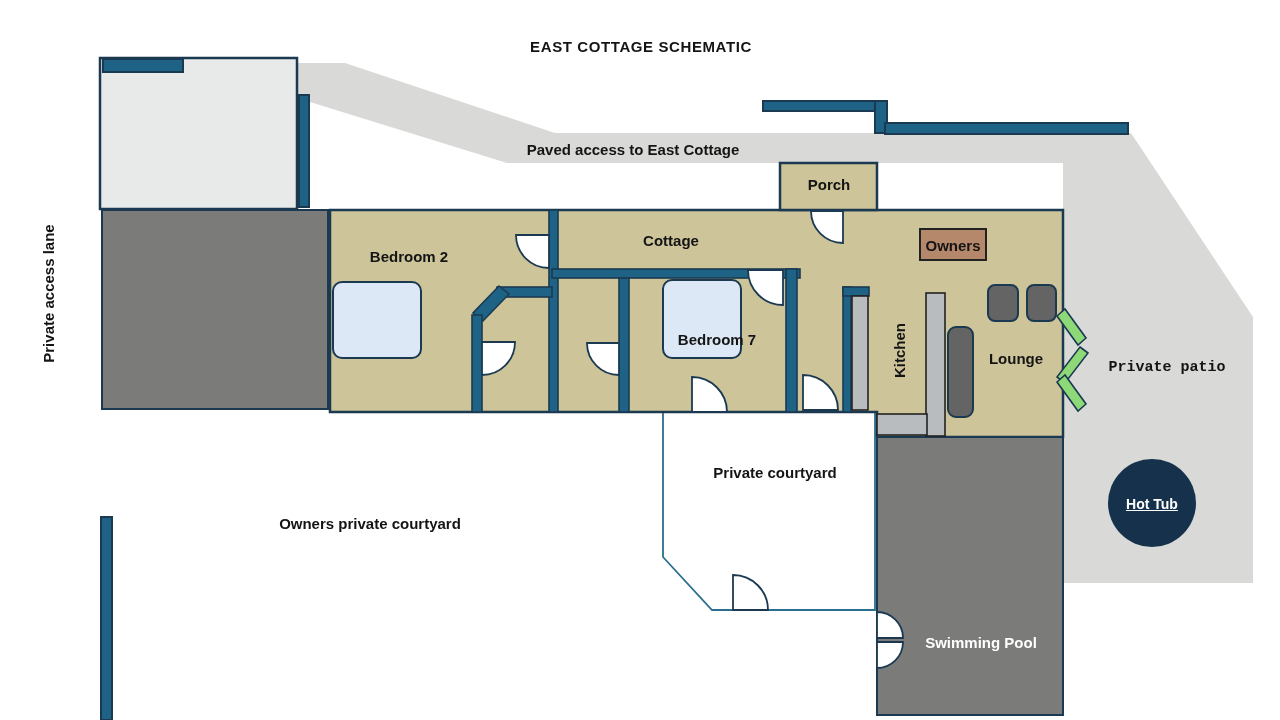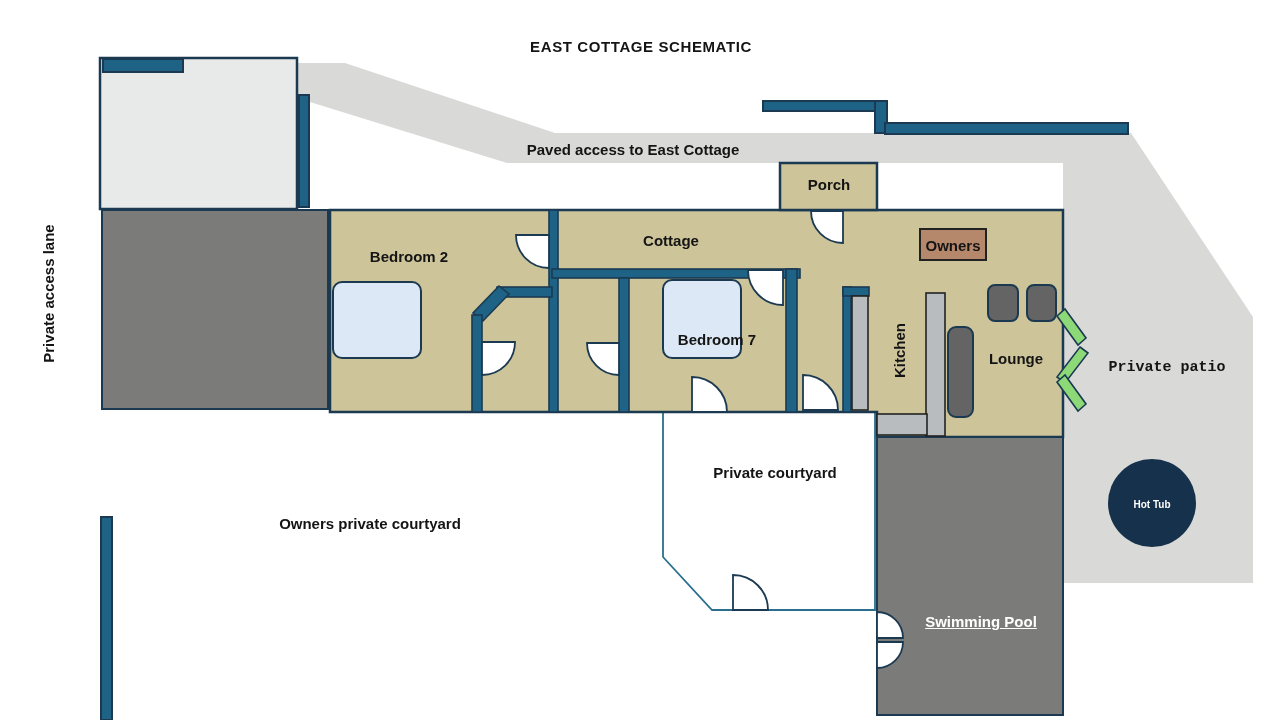--- a/index.html
+++ b/index.html
@@ -115,21 +115,21 @@
   <div class="lbl" style="left:647px;top:330px;width:140px;">Bedroom 7</div>
 
   <div class="lbl" style="left:913px;top:236px;width:80px;">Owners</div>
 
   <div class="lbl rot" style="left:849px;top:341px;width:100px;">Kitchen</div>
 
   <div class="lbl" style="left:956px;top:349px;width:120px;">Lounge</div>
 
   <div class="lbl" style="left:1087px;top:358px;width:160px;font-family:Liberation Mono, monospace;">Private patio</div>
 
-  <div class="lbl white" style="left:1102px;top:495px;width:100px;font-size:10px;">Hot Tub</div>
+  <div class="lbl white" style="left:1102px;top:495px;width:100px;font-size:14px;text-decoration:underline;">Hot Tub</div>
 
   <div class="lbl" style="left:695px;top:463px;width:160px;">Private courtyard</div>
 
   <div class="lbl" style="left:250px;top:514px;width:240px;">Owners private courtyard</div>
 
-  <div class="lbl white" style="left:901px;top:612px;width:160px;text-decoration:underline;">Swimming Pool</div>
+  <div class="lbl white" style="left:901px;top:633px;width:160px;">Swimming Pool</div>
 
 </div>
 
 </body></html>

